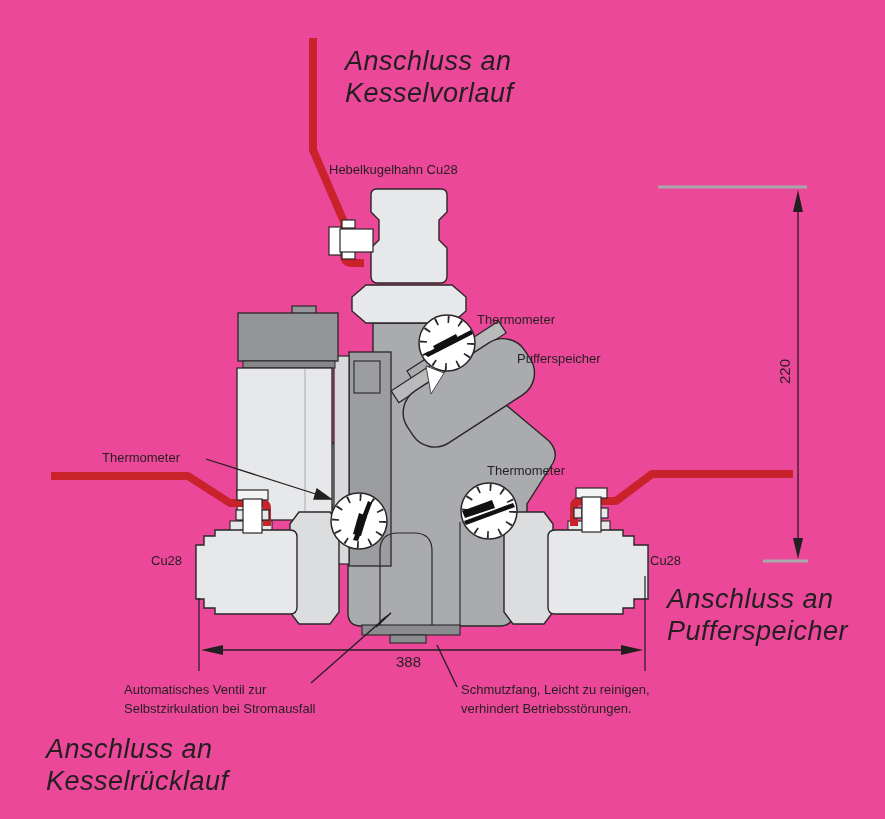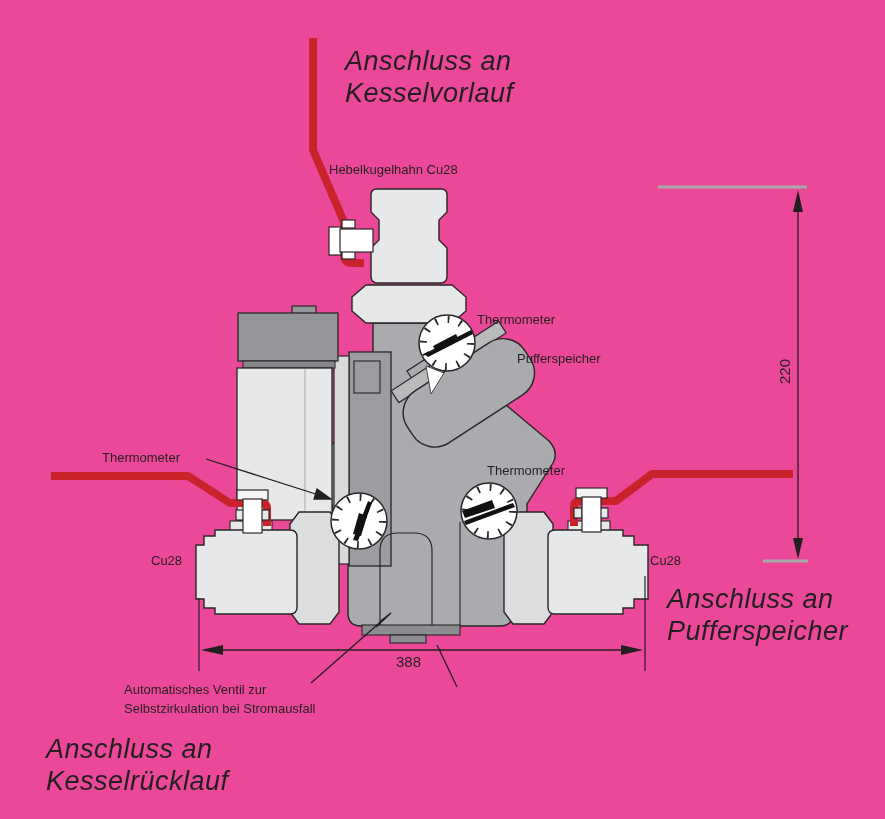--- a/index.html
+++ b/index.html
@@ -136,18 +136,20 @@
 <div class="lbl" style="left:477px;top:310px;">Thermometer</div>
 <div class="lbl" style="left:517px;top:349px;">Pufferspeicher</div>
 <div class="lbl" style="left:102px;top:448px;">Thermometer</div>
 <div class="lbl" style="left:487px;top:461px;">Thermometer</div>
 <div class="lbl" style="left:151px;top:551px;">Cu28</div>
 <div class="lbl" style="left:650px;top:551px;">Cu28</div>
 <div class="lbl-big" style="left:667px;top:583px;">Anschluss an
 Pufferspeicher</div>
 <div class="lbl" style="left:124px;top:680px;">Automatisches Ventil zur
 Selbstzirkulation bei Stromausfall</div>
+<div class="lbl" style="left:461px;top:680px;">Schmutzfang, Leicht zu reinigen,
+verhindert Betriebsstörungen.</div>
 <div class="lbl-big" style="left:46px;top:733px;">Anschluss an
 Kesselrücklauf</div>
 <div class="lbl-dim" style="left:396px;top:653px;">388</div>
 <div class="lbl-dim rot90" style="left:772px;top:363px;">220</div>
 
 </div>
 
 </body></html>

